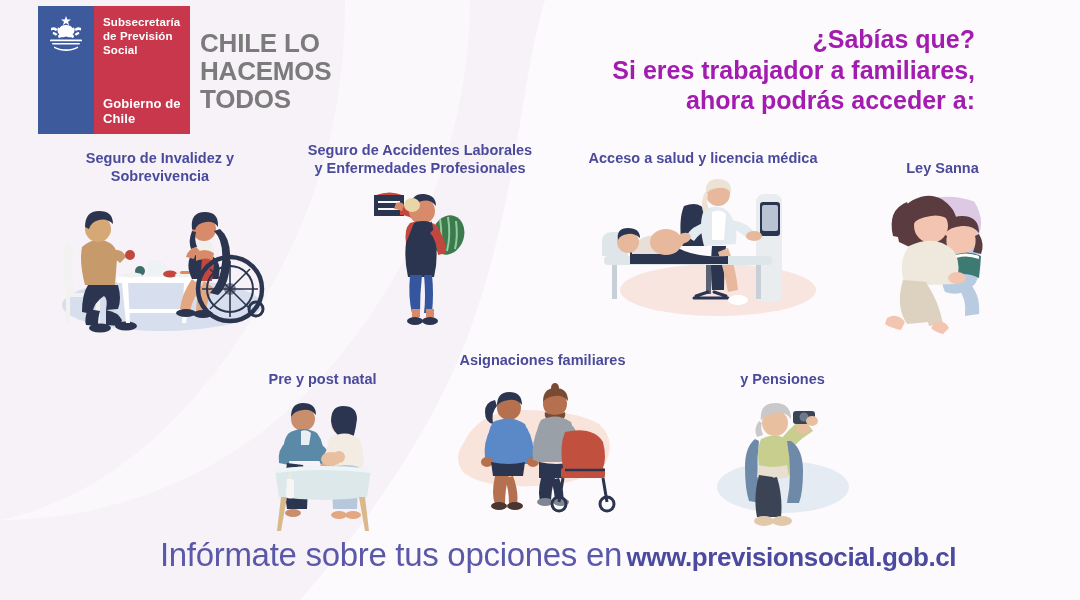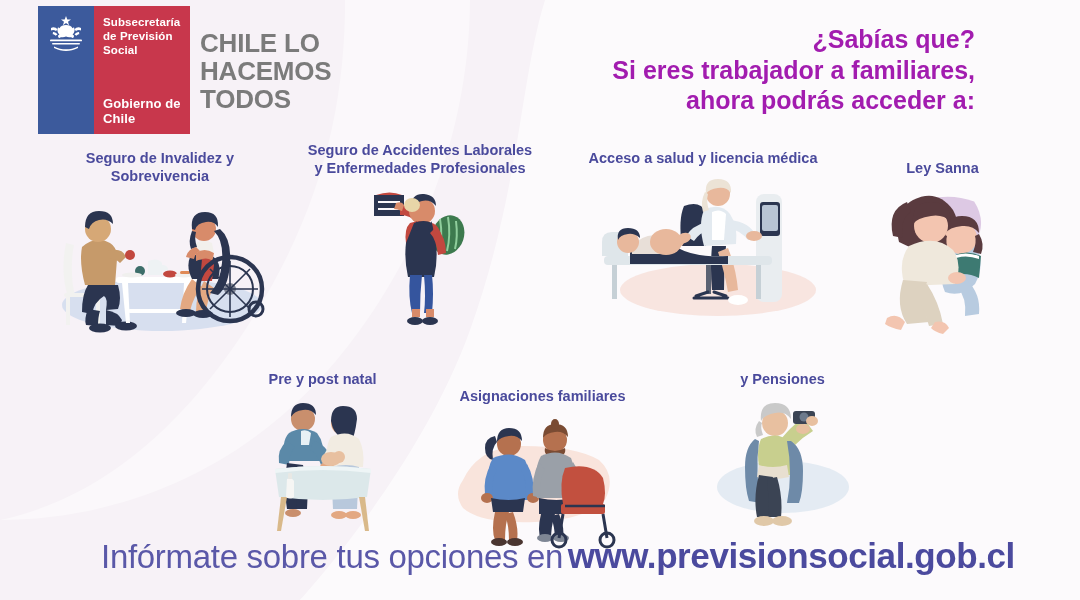--- a/index.html
+++ b/index.html
@@ -61,33 +61,33 @@
   }
   .card-art { display:block; margin:0 auto; }
 
   
   #card-invalidez   { left:40px;  top:150px; width:240px; }
   #card-accidentes  { left:305px; top:142px; width:230px; }
   #card-salud       { left:565px; top:150px; width:230px;margin-left:23px; }
   #card-sanna       { left:855px; top:160px; width:175px; }
   
   #card-natal       { left:235px; top:371px; width:175px; }
-  #card-asignaciones{ left:435px; top:388px; width:215px; }
+  #card-asignaciones{ left:435px; top:352px; width:215px; }
   #card-pensiones   { left:700px; top:371px; width:165px; }
 
   
   .footer {
     position:absolute; left:0; right:0; top:536px; z-index:6;
     text-align:center; white-space:nowrap;
   }
   .footer .lead {
     color:#5a58a8; font-size:33px; font-weight:400; letter-spacing:-0.3px;margin-left:36px;
   }
   .footer .url {
-    color:#4b4a9e; font-size:35px; font-weight:bold; letter-spacing:-0.4px;
+    color:#4b4a9e; font-size:26px; font-weight:bold; letter-spacing:-0.4px;
   }
 </style>
 </head>
 <body>
 
 <div id="stage">
 
   <svg class="bg-layer" viewBox="0 0 1080 600" preserveAspectRatio="none" aria-hidden="true">
     <rect x="0" y="0" width="1080" height="600" fill="#f7f2f7"></rect>
     <path d="M1080,0 L1080,600 L300,600 C300,600 420,470 470,330 C520,190 520,80 545,0 Z" fill="#ffffff" opacity="0.62"></path>

